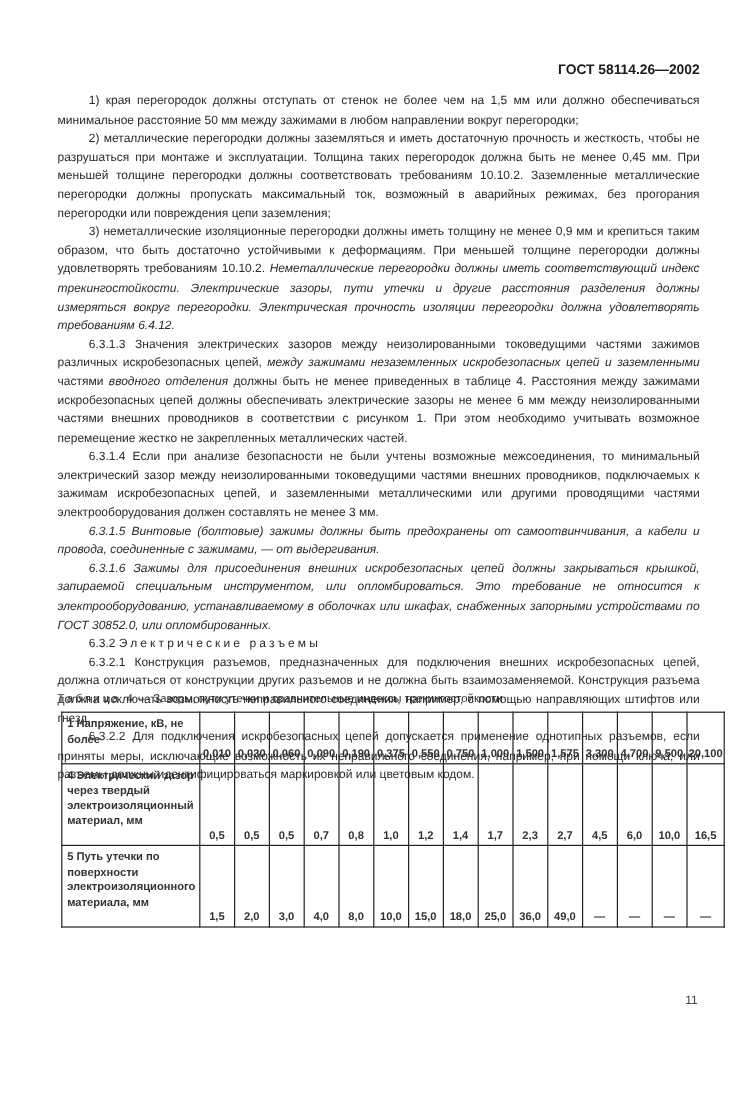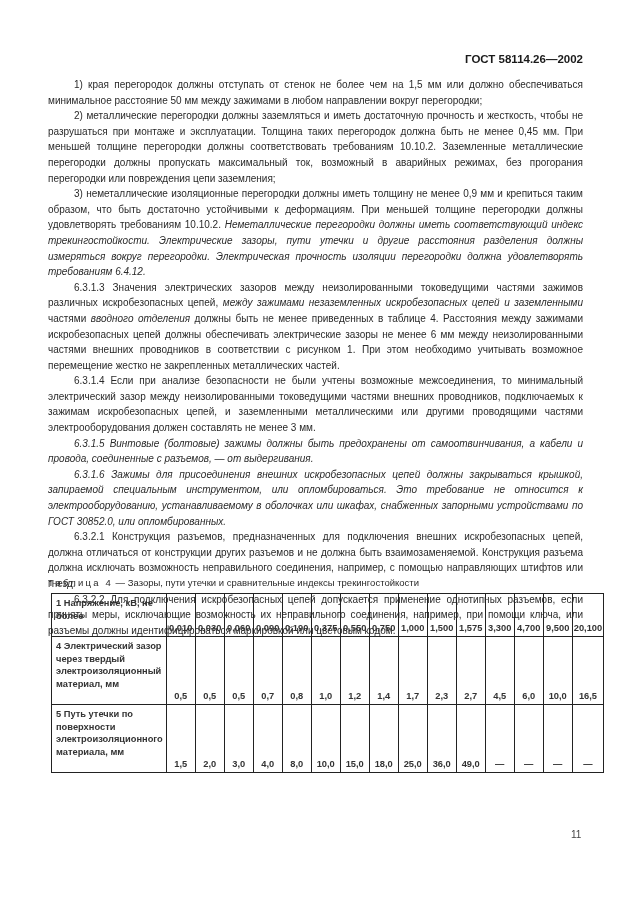--- a/index.html
+++ b/index.html
@@ -28,22 +28,23 @@
 <body>
 
 <div class="header">ГОСТ 58114.26—2002</div>
 
 <div class="content">
   <p class="p ind">1) края перегородок должны отступать от стенок не более чем на 1,5 мм или должно обеспечиваться минимальное расстояние 50 мм между зажимами  в любом направлении вокруг перегородки;</p>
   <p class="p ind">2) металлические перегородки должны заземляться и иметь достаточную прочность и жесткость, чтобы не разрушаться при монтаже и эксплуатации. Толщина таких перегородок должна быть не менее 0,45 мм. При меньшей толщине перегородки должны соответствовать требованиям 10.10.2. Заземленные металлические перегородки должны пропускать максимальный ток, возможный в аварийных режимах, без прогорания перегородки или повреждения цепи заземления;</p>
   <p class="p ind"><span>3) неметаллические изоляционные перегородки должны иметь толщину не менее 0,9 мм и крепиться таким образом, что быть достаточно устойчивыми к деформациям. При меньшей толщине перегородки должны удовлетворять требованиям 10.10.2. </span><span class="it">Неметаллические перегородки должны иметь соответствующий индекс трекингостойкости. Электрические зазоры, пути утечки и другие расстояния разделения должны измеряться вокруг перегородки. Электрическая прочность изоляции перегородки должна удовлетворять требованиям  6.4.12.</span></p>
   <p class="p ind"><span>6.3.1.3 Значения электрических зазоров между неизолированными токоведущими частями зажимов различных искробезопасных цепей, </span><span class="it">между зажимами незаземленных искробезопасных цепей и заземленными</span><span> частями </span><span class="it">вводного отделения</span><span> должны быть не менее приведенных в таблице 4. Расстояния между зажимами искробезопасных цепей должны обеспечивать электрические зазоры не менее 6 мм между неизолированными частями внешних проводников в соответствии с рисунком 1. При этом необходимо учитывать возможное перемещение жестко не закрепленных металлических частей.</span></p>
   <p class="p ind">6.3.1.4 Если при анализе безопасности не были учтены возможные межсоединения, то минимальный электрический зазор между неизолированными токоведущими частями внешних проводников, подключаемых к зажимам искробезопасных цепей, и заземленными металлическими или другими проводящими частями электрооборудования должен составлять не менее 3 мм.</p>
-  <p class="p ind it">6.3.1.5 Винтовые (болтовые) зажимы должны быть предохранены от самоотвинчивания, а кабели и провода, соединенные с разъемов, — от выдергивания.</p>
+  <p class="p ind it">6.3.1.5 Винтовые (болтовые) зажимы должны быть предохранены от самоотвинчивания, а кабели и провода, соединенные с зажимами, — от выдергивания.</p>
   <p class="p ind it">6.3.1.6 Зажимы для присоединения внешних искробезопасных цепей должны закрываться крышкой, запираемой специальным инструментом, или опломбироваться. Это требование не относится к электрооборудованию, устанавливаемому в оболочках или шкафах, снабженных запорными устройствами по ГОСТ 30852.0, или опломбированных.</p>
+  <p class="p ind"><span>6.3.2 </span><span class="spaced">Электрические разъемы</span></p>
   <p class="p ind">6.3.2.1 Конструкция разъемов, предназначенных для подключения внешних искробезопасных цепей, должна отличаться от конструкции других разъемов и не должна быть взаимозаменяемой. Конструкция разъема должна исключать возможность неправильного соединения, например, с помощью направляющих штифтов или гнезд.</p>
   <p class="p ind">6.3.2.2 Для подключения искробезопасных цепей допускается применение однотипных разъемов, если приняты меры, исключающие возможность их неправильного соединения, например, при помощи ключа, или разъемы должны идентифицироваться маркировкой или цветовым кодом.</p>
 </div>
 
 <div class="table-caption"><span class="lbl">Таблица 4</span><span> — Зазоры, пути утечки и сравнительные индексы трекингостойкости</span></div>
 
 <table class="t4">
   <tbody id="t4body">
       <tr class="r1">
         <td class="hdr">1 Напряжение, кВ, не более</td>

